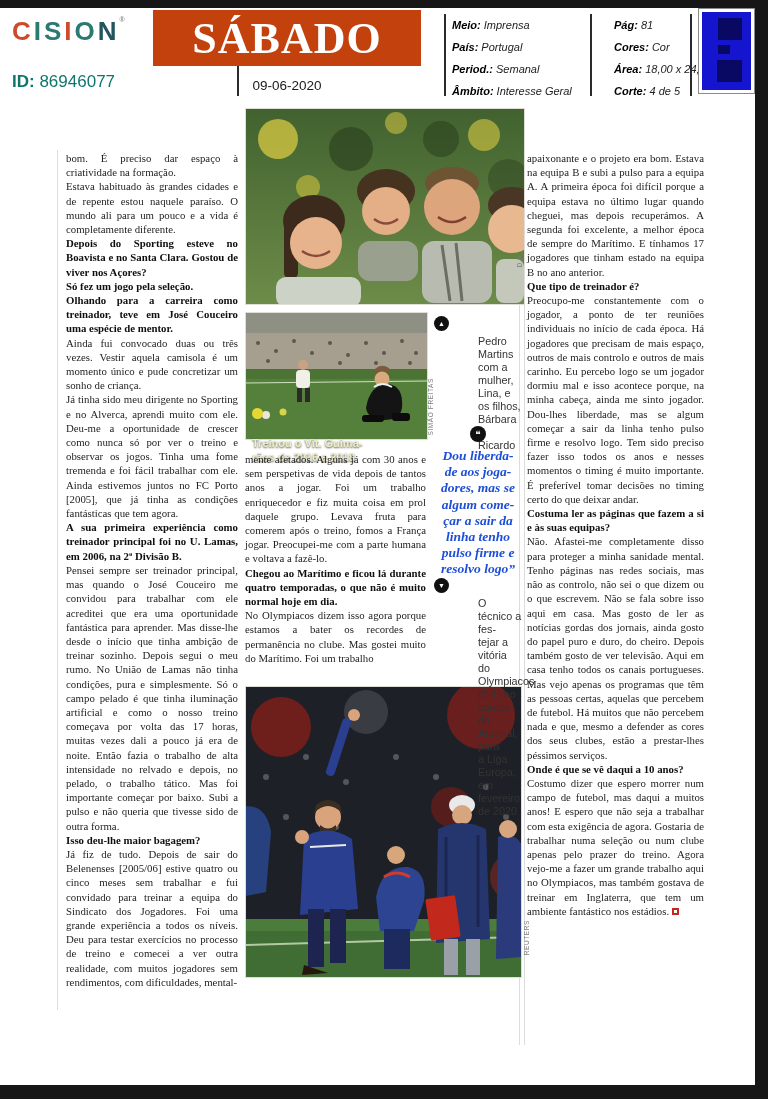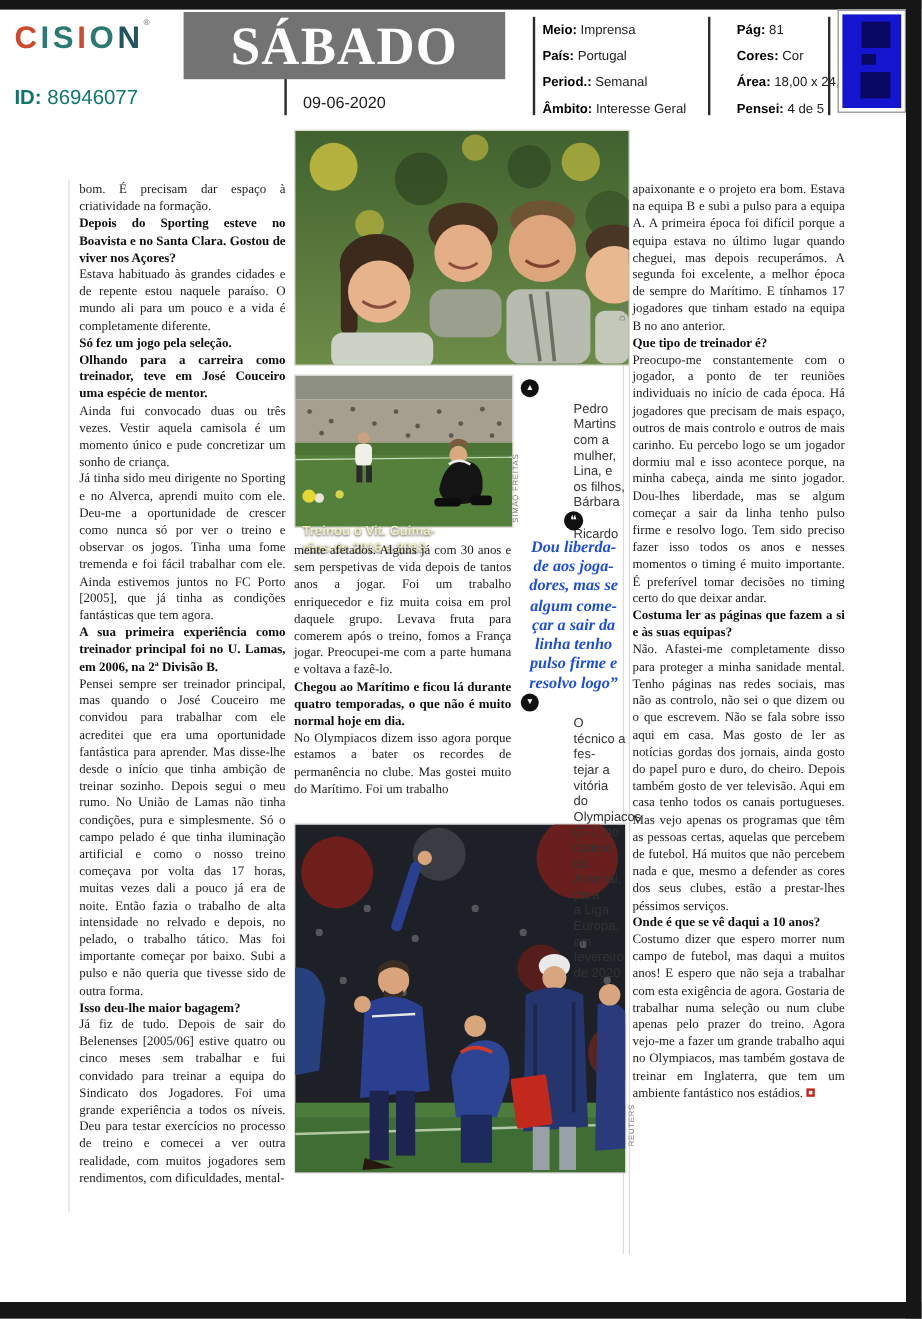--- a/index.html
+++ b/index.html
@@ -11,28 +11,28 @@
   .bar-right{right:0;top:0;width:13px;height:1099px;}
   .bar-bottom{left:0;top:1085px;width:768px;height:14px;}
 
   
   .cision{position:absolute;left:12px;top:16px;font-weight:800;font-size:26px;
           letter-spacing:3px;font-family:"Liberation Sans",sans-serif;}
   .cision .reg{font-size:7px;vertical-align:top;color:#888;letter-spacing:0;}
   .idline{position:absolute;left:12px;top:72px;font-size:17px;color:#0f766e;}
   .idline b{font-weight:700;}
   .vline{position:absolute;width:2px;background:#2b2b2b;}
-  .sabado-box{position:absolute;left:153px;top:10px;width:268px;height:56px;background:#737373;
+  .sabado-box{position:absolute;left:153px;top:10px;width:268px;height:56px;background:#c2410c;
               display:flex;align-items:center;justify-content:center;}
   .sabado-box span{color:#fff;font-family:"Liberation Serif",serif;font-weight:700;
                    font-size:44px;letter-spacing:1px;transform:scaleY(1.02);}
   .dateline{position:absolute;left:153px;top:78px;width:268px;text-align:center;
             font-size:13.5px;color:#1a1a1a;}
   .meta-col{position:absolute;top:14px;font-size:11px;color:#222;}
-  .meta-row{height:22px;line-height:22px;white-space:nowrap;}
+  .meta-row{height:22px;line-height:22px;white-space:nowrap;font-style:italic;}
   .meta-row b{color:#000;}
   .thumb{position:absolute;left:698px;top:8px;width:55px;height:84px;background:#fff;
          border:1px solid #8a8a8a;}
   .thumb .blue{position:absolute;left:3px;top:3px;right:3px;bottom:3px;background:#1515d0;}
   .thumb .blk{position:absolute;background:#090964;}
 
   
   .col{position:absolute;color:#1d1d1d;font-family:"Liberation Serif",serif;
        font-size:10.8px;line-height:14.2px;}
   .para{margin:0;text-align:justify;}
@@ -93,21 +93,21 @@
       <div class="meta-row"><b>País: </b><span>Portugal</span></div>
       <div class="meta-row"><b>Period.: </b><span>Semanal</span></div>
       <div class="meta-row"><b>Âmbito: </b><span>Interesse Geral</span></div>
     </div>
 
   <div class="vline" style="left:590px;top:14px;height:82px;"></div>
   <div class="meta-col" style="left:614px;">
       <div class="meta-row"><b>Pág: </b><span>81</span></div>
       <div class="meta-row"><b>Cores: </b><span>Cor</span></div>
       <div class="meta-row"><b>Área: </b><span>18,00 x 24,75 cm²</span></div>
-      <div class="meta-row"><b>Pensei: </b><span>4 de 5</span></div>
+      <div class="meta-row"><b>Corte: </b><span>4 de 5</span></div>
     </div>
 
   <div class="vline" style="left:690px;top:14px;height:82px;"></div>
 
   <div class="thumb">
     <div class="blue">
       <div class="blk" style="left:16px;top:6px;width:24px;height:22px;"></div>
       <div class="blk" style="left:16px;top:33px;width:12px;height:9px;"></div>
       <div class="blk" style="left:15px;top:48px;width:25px;height:22px;"></div>
     </div>
@@ -256,23 +256,23 @@
       <rect x="198" y="252" width="14" height="36" fill="#9aa0a8"></rect>
       <rect x="220" y="252" width="14" height="36" fill="#9aa0a8"></rect>
 
       <path d="M252 150 q22 -8 28 20 l-4 100 l-26 2 z" fill="#2a3a7a"></path>
       <circle cx="262" cy="142" r="9" fill="#d7a67e"></circle>
     </svg>
   </div>
   <div class="vcredit" style="left:523px;top:920px;">REUTERS</div>
 
   <div class="col" style="left:66px;top:151px;width:172px;">
-      <p class="para a">bom. É precisam dar espaço à criatividade na formação.</p>
+      <p class="para a">bom. É preciso dar espaço à criatividade na formação.</p>
+      <p class="para a">Estava habituado às grandes cidades e de repente estou naquele paraíso. O mundo ali para um pouco e a vida é completamente diferente.</p>
       <p class="para q">Depois do Sporting esteve no Boavista e no Santa Clara. Gostou de viver nos Açores?</p>
-      <p class="para a">Estava habituado às grandes cidades e de repente estou naquele paraíso. O mundo ali para um pouco e a vida é completamente diferente.</p>
       <p class="para q">Só fez um jogo pela seleção.</p>
       <p class="para q">Olhando para a carreira como treinador, teve em José Couceiro uma espécie de mentor.</p>
       <p class="para a">Ainda fui convocado duas ou três vezes. Vestir aquela camisola é um momento único e pude concretizar um sonho de criança.</p>
       <p class="para a">Já tinha sido meu dirigente no Sporting e no Alverca, aprendi muito com ele. Deu-me a oportunidade de crescer como nunca só por ver o treino e observar os jogos. Tinha uma fome tremenda e foi fácil trabalhar com ele. Ainda estivemos juntos no FC Porto [2005], que já tinha as condições fantásticas que tem agora.</p>
       <p class="para q">A sua primeira experiência como treinador principal foi no U. Lamas, em 2006, na 2ª Divisão B.</p>
       <p class="para a">Pensei sempre ser treinador principal, mas quando o José Couceiro me convidou para trabalhar com ele acreditei que era uma oportunidade fantástica para aprender. Mas disse-lhe desde o início que tinha ambição de treinar sozinho. Depois segui o meu rumo. No União de Lamas não tinha condições, pura e simplesmente. Só o campo pelado é que tinha iluminação artificial e como o nosso treino começava por volta das 17 horas, muitas vezes dali a pouco já era de noite. Então fazia o trabalho de alta intensidade no relvado e depois, no pelado, o trabalho tático. Mas foi importante começar por baixo. Subi a pulso e não queria que tivesse sido de outra forma.</p>
       <p class="para q">Isso deu-lhe maior bagagem?</p>
       <p class="para a">Já fiz de tudo. Depois de sair do Belenenses [2005/06] estive quatro ou cinco meses sem trabalhar e fui convidado para treinar a equipa do Sindicato dos Jogadores. Foi uma grande experiência a todos os níveis. Deu para testar exercícios no processo de treino e comecei a ver outra realidade, com muitos jogadores sem rendimentos, com dificuldades, mental-</p>
     </div>
 

